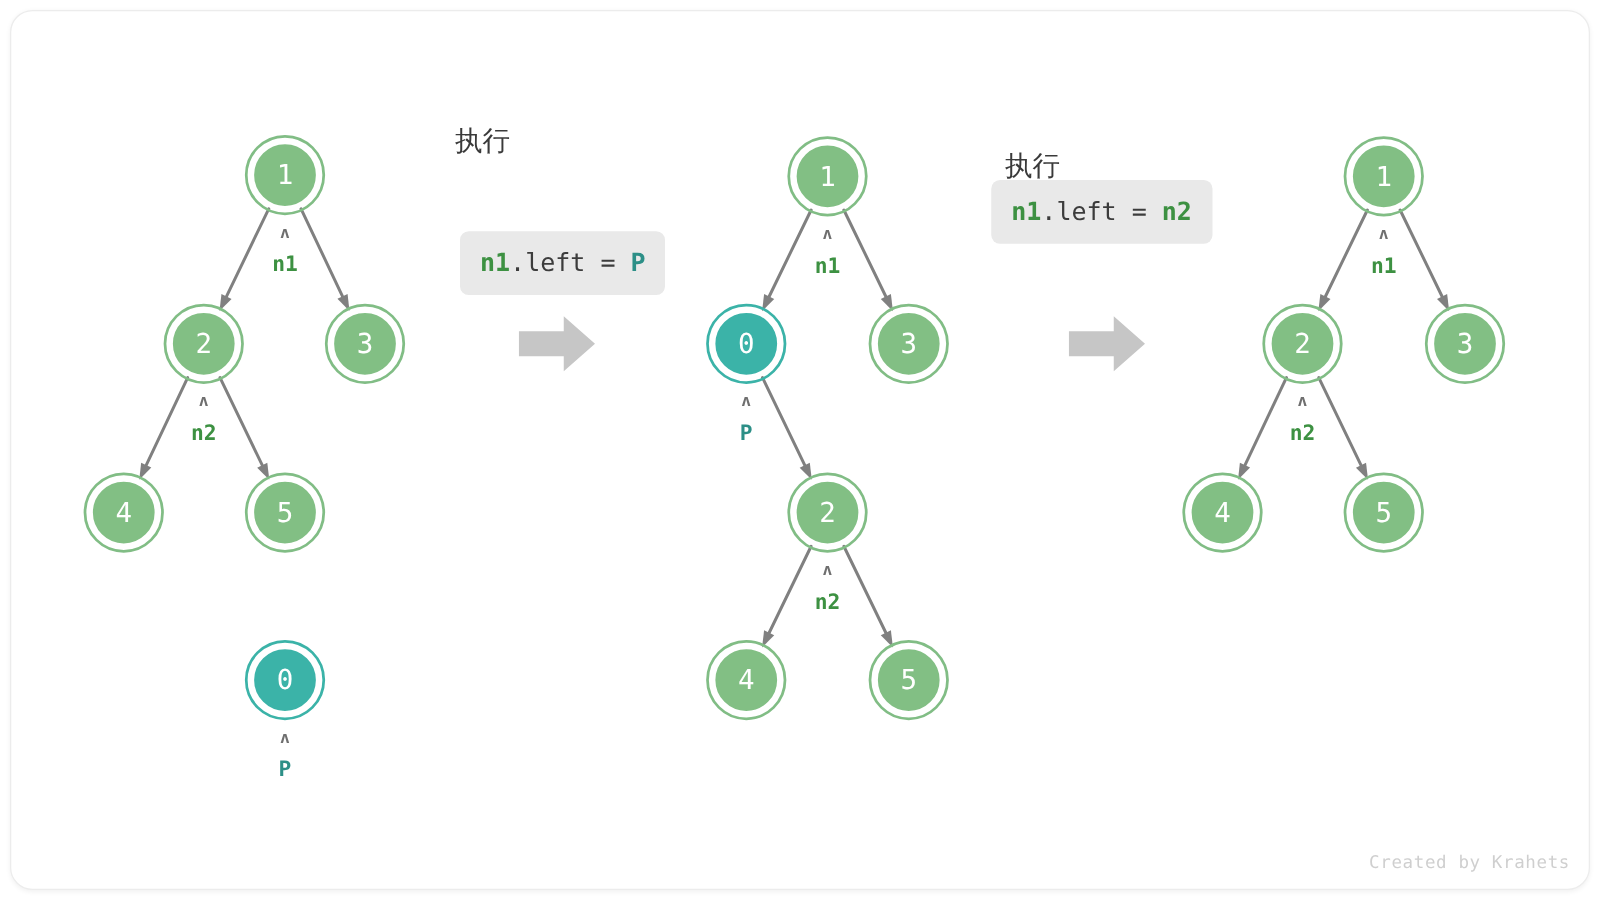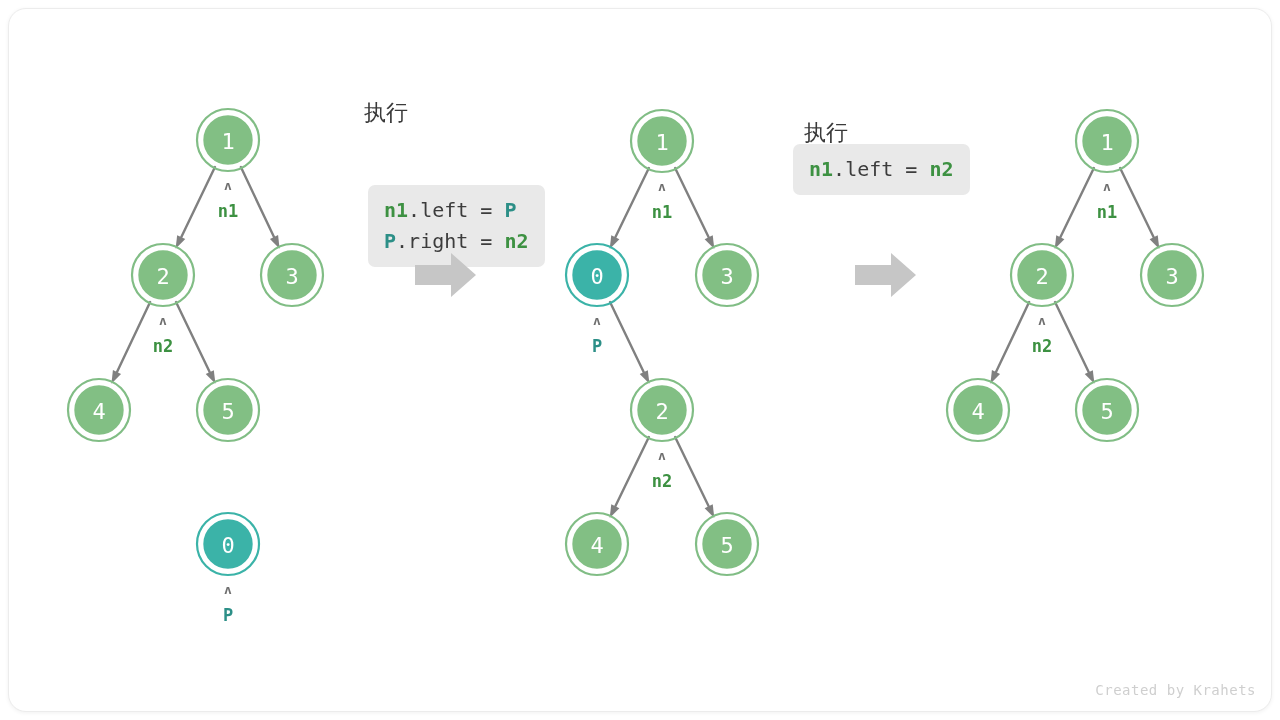--- a/index.html
+++ b/index.html
@@ -267,21 +267,20 @@
           <g>
             <text x="1042" y="325" class="ptr-caret">ʌ</text>
             <text x="1042" y="352" class="ptr-label green">n2</text>
           </g>
         </g>
       </svg>
     <div id="overlays">
         <div class="exec-label" style="left: 364px; top: 98px;">执行</div>
         <div class="code-box" style="left: 368px; top: 141px; margin-top: 44px;">
           <span class="code-line"><span class="tok-var">n1</span><span class="tok-plain">.left = </span><span class="tok-ptr">P</span></span>
-          <span class="code-line"><span class="tok-ptr">P</span><span class="tok-plain">.right = </span><span class="tok-var">n2</span></span>
         </div>
         <div class="exec-label" style="left: 804px; top: 118px;">执行</div>
         <div class="code-box" style="left: 793px; top: 144px;">
           <span class="code-line"><span class="tok-var">n1</span><span class="tok-plain">.left = </span><span class="tok-var">n2</span></span>
         </div>
         <div class="block-arrow" style="left: 415px; top: 252px;"><svg viewBox="0 0 62 46" width="62" height="46">
             <polygon points="0,13 36,13 36,1 61,23 36,45 36,33 0,33" fill="#c6c6c6"></polygon>
           </svg></div>
         <div class="block-arrow" style="left: 855px; top: 252px;"><svg viewBox="0 0 62 46" width="62" height="46">
             <polygon points="0,13 36,13 36,1 61,23 36,45 36,33 0,33" fill="#c6c6c6"></polygon>

